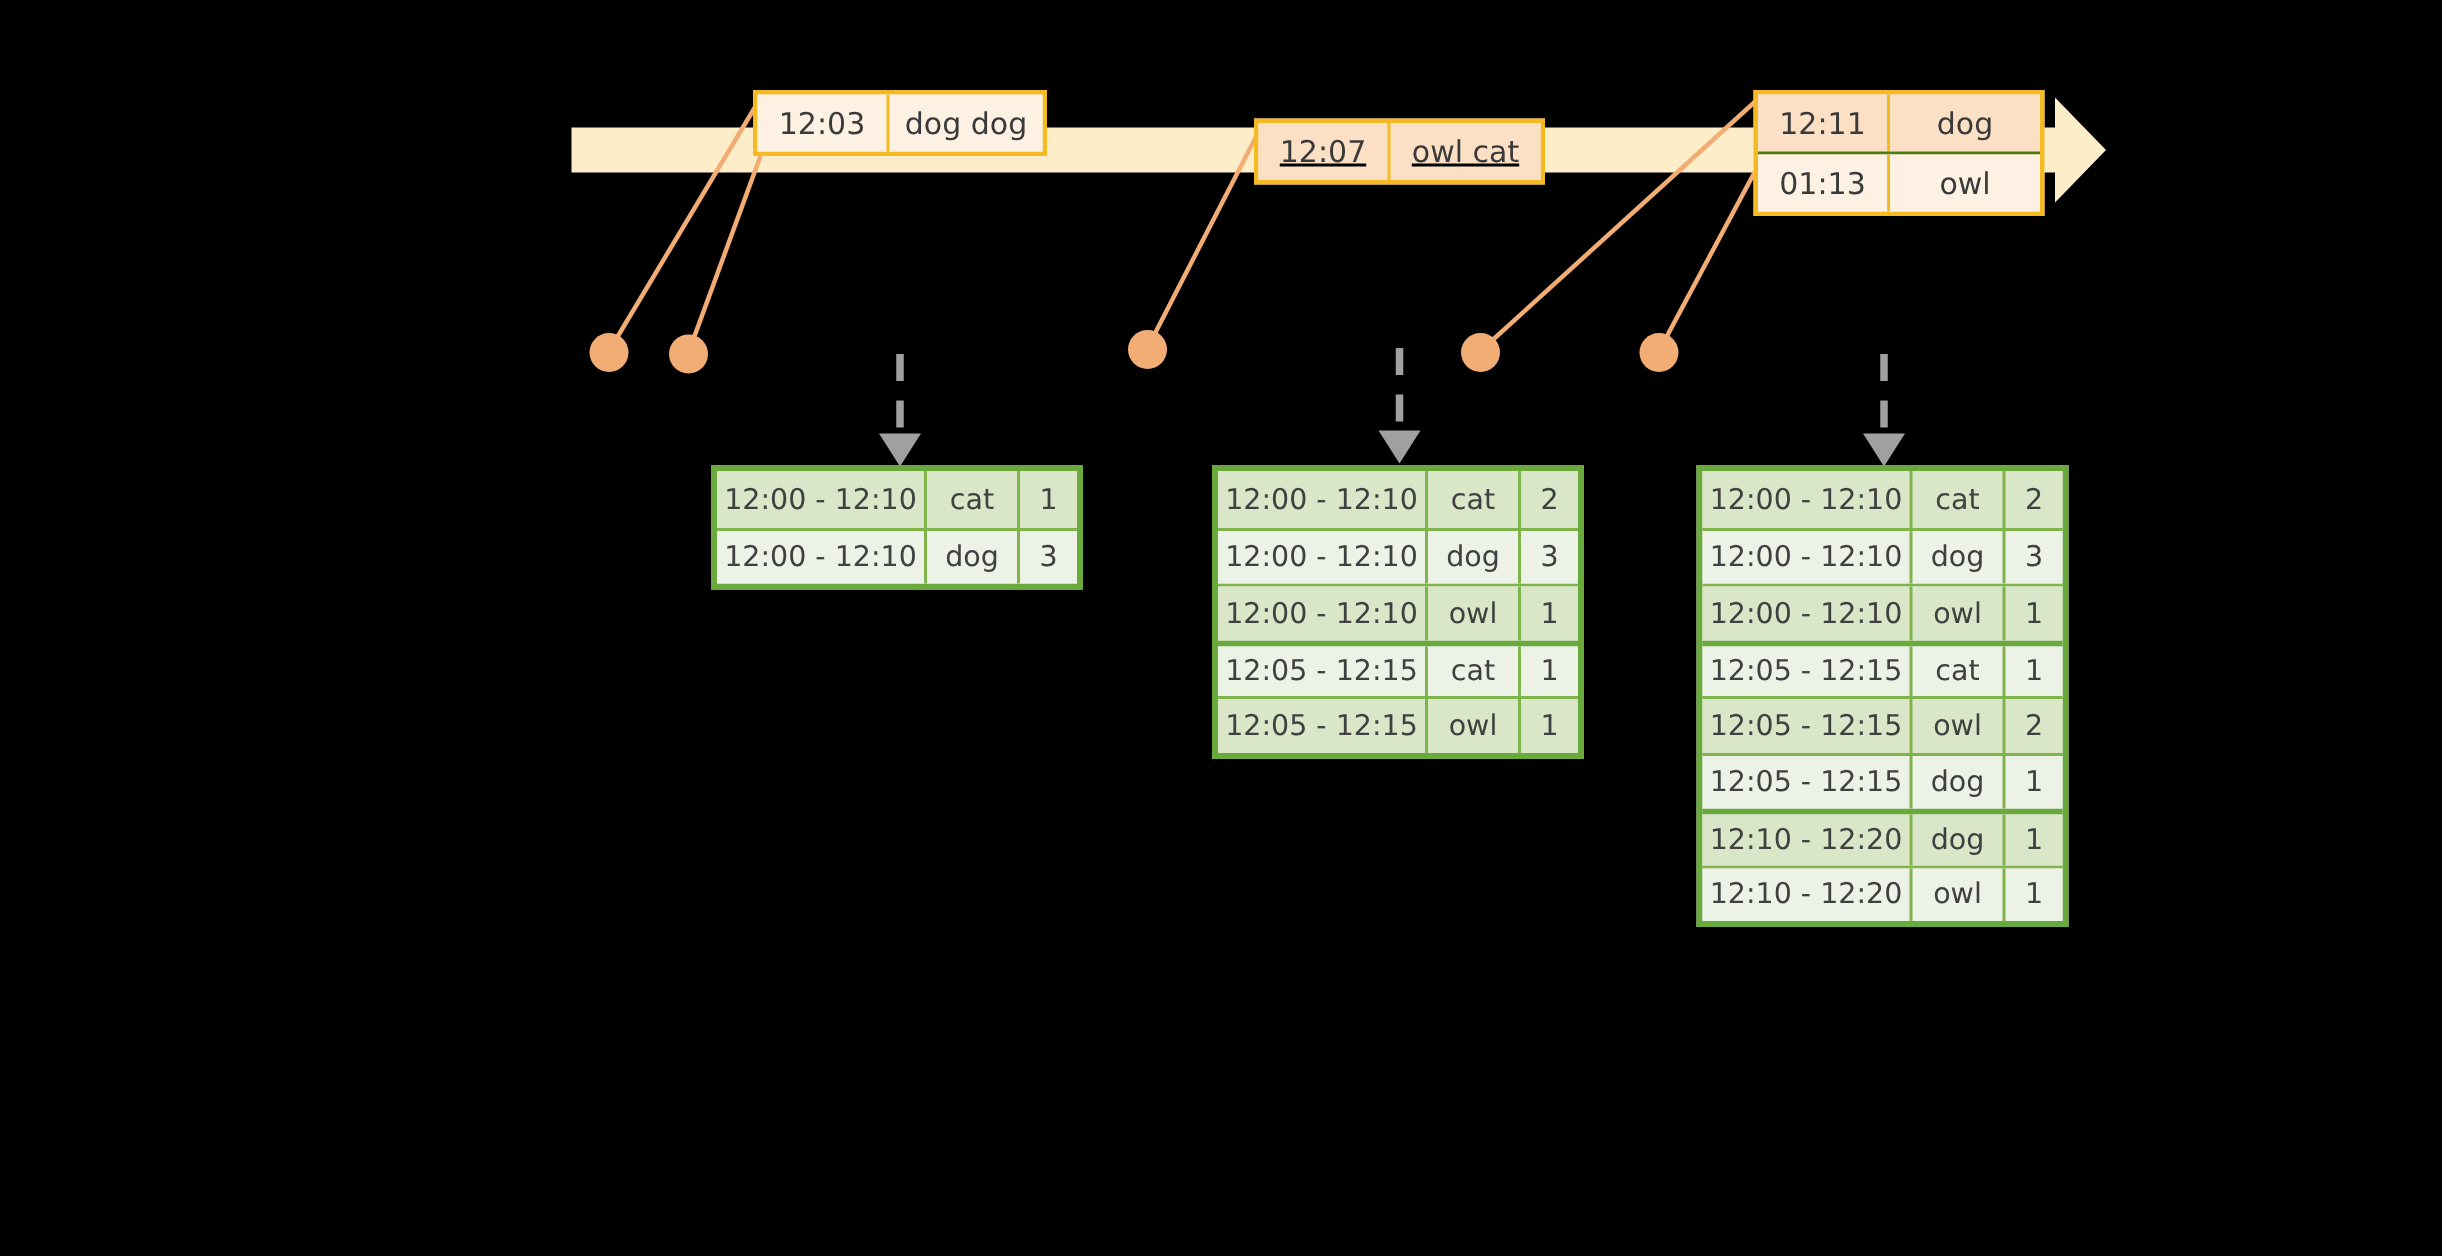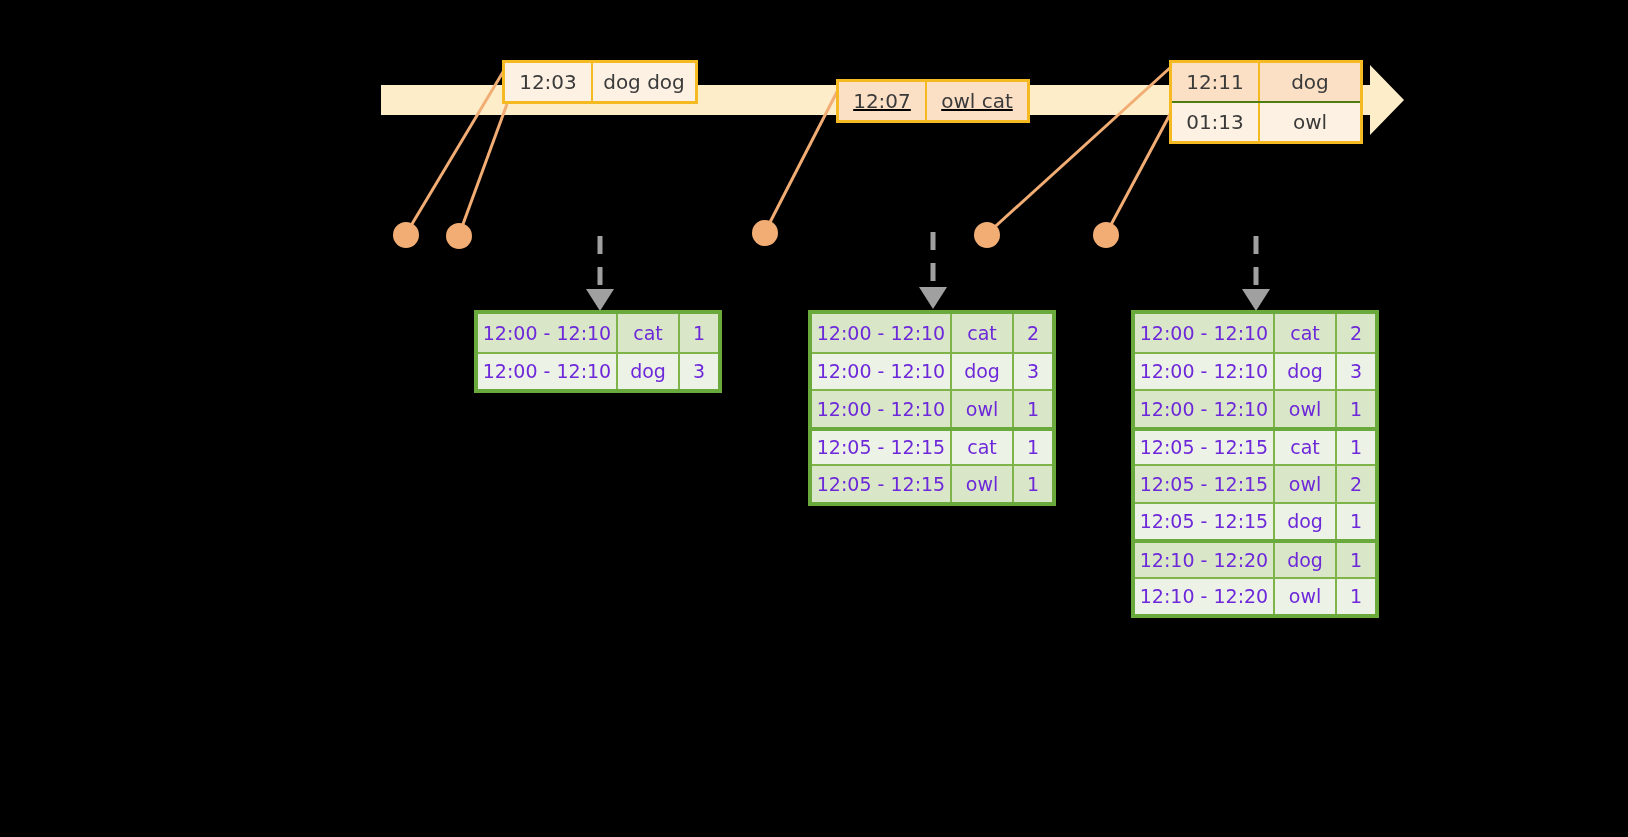--- a/index.html
+++ b/index.html
@@ -79,21 +79,21 @@
   }
   .res-row.shade-dark .res-cell { background: #d9e6c8; }
   .res-row.shade-light .res-cell { background: #edf2e6; }
   .res-row + .res-row { border-top: 2px solid #7fb44a; }
   .res-row.group-start { border-top: 4px solid #6aaa3c; }
   .res-cell {
     display: flex;
     align-items: center;
     justify-content: center;
     font-size: 19px;
-    color: #6d28d9;
+    color: #404040;
     box-sizing: border-box;
   }
   .res-cell.win   { flex: 1; }
   .res-cell.word  { width: 62px;  border-left: 2px solid #7fb44a; }
   .res-cell.count { width: 40px;  border-left: 2px solid #7fb44a; }
 </style>
 </head>
 <body>
 
 <div id="stage">

